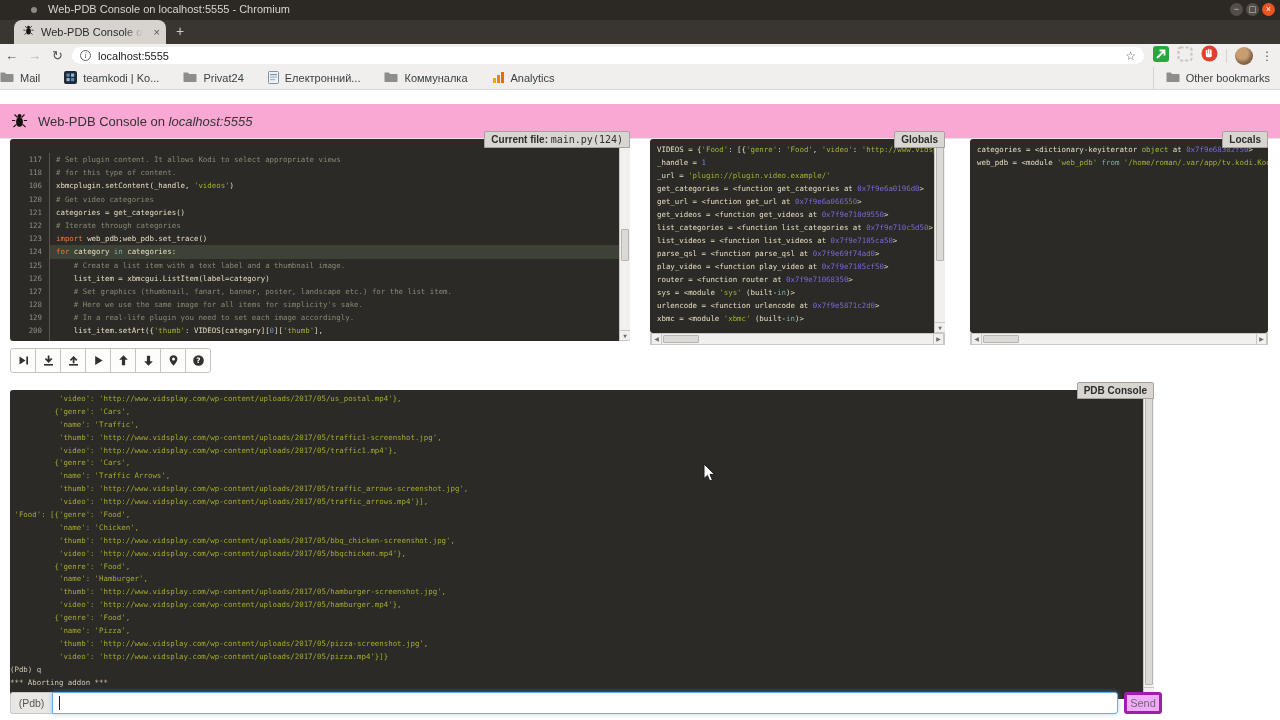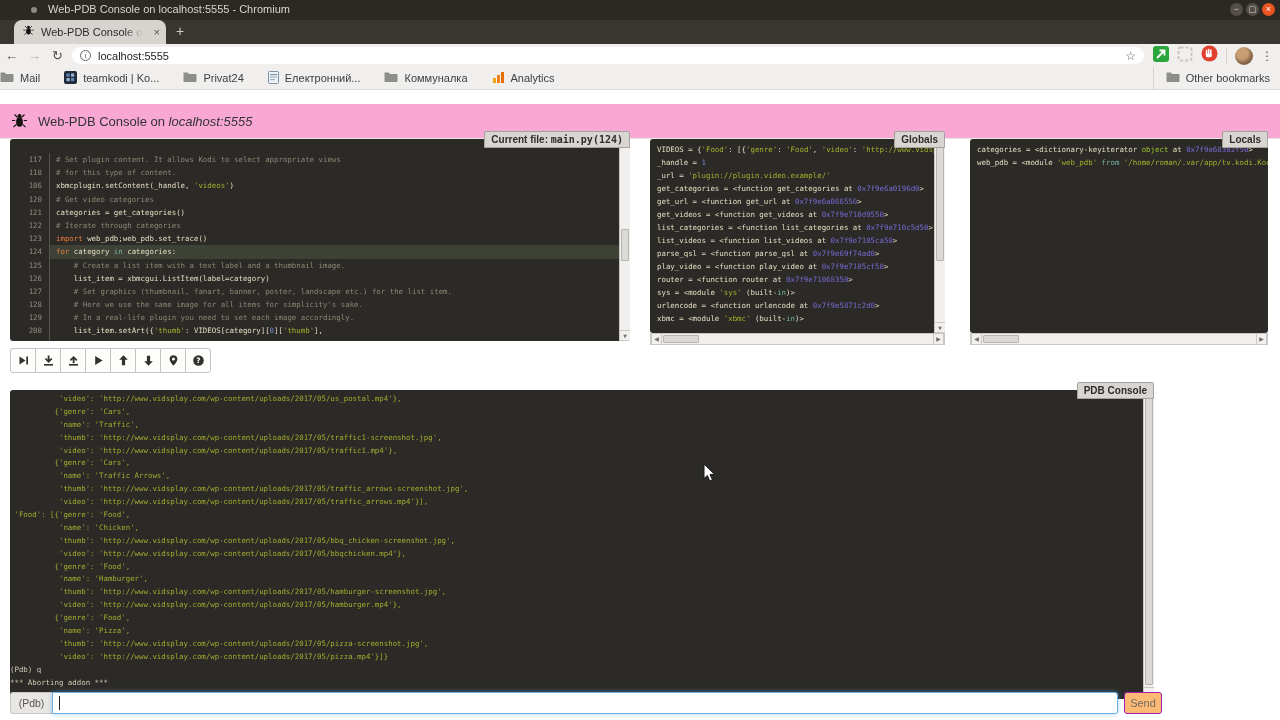--- a/index.html
+++ b/index.html
@@ -52,21 +52,21 @@
   .pageheader{position:absolute;left:0;top:104px;width:1280px;height:35px;background:#f9a8d4;
               border-bottom:1px solid #e8e6e2}
   .pageheader .bug{position:absolute;left:10px;top:8px}
   .ph-title{position:absolute;left:38px;top:10px;font-size:13px;color:#333}
   .ph-title .host{font-style:italic}
 
   .panel{position:absolute}
   .chip{position:absolute;top:0;right:0;height:17px;background:#d9d6d1;border:1px solid #a6a39e;
         border-radius:2px 2px 0 0;font-size:10px;font-weight:bold;color:#2d2d2d;
         padding:2px 6px 0 6px;z-index:2;white-space:nowrap}
-  .chip .mono{font-family:"DejaVu Sans Mono",monospace;font-weight:bold;font-size:10px}
+  .chip .mono{font-family:"DejaVu Sans Mono",monospace;font-weight:normal;font-size:10px}
   .pbody{position:absolute;left:0;right:0;top:8px;bottom:0;background:var(--panel_bg);
          border-radius:3px;overflow:hidden}
   .mono-area{font-family:"DejaVu Sans Mono",monospace;font-size:7.4px}
 
   
   .code-panel{left:10px;top:131px;width:620px;height:210px}
   .crow{display:flex;height:13.2px;line-height:13.2px;white-space:pre}
   .crow .ln{flex:0 0 40px;text-align:right;padding-right:7px;color:#918f82;border-right:1px solid #57544c}
   .crow .ctext{flex:1;padding-left:6px}
   .crow.cur .ctext{background:#3e4136}
@@ -109,21 +109,21 @@
   
   .prompt-row{position:absolute;left:10px;top:692px;width:1152px;height:22px;display:flex}
   .pdb-label{flex:0 0 42px;background:#e9e7e4;border:1px solid #c9c7c4;border-right:none;
              border-radius:3px 0 0 3px;color:#56544f;font-size:10.5px;display:flex;
              align-items:center;justify-content:center}
   .pdb-input-wrap{position:relative;flex:1}
   .pdb-input{width:100%;height:22px;border:1px solid #66afe9;border-radius:0 3px 3px 0;outline:none;
              box-shadow:0 0 5px rgba(102,175,233,.55);padding:0 6px;font-size:11px;
              font-family:"Liberation Sans",sans-serif}
   .caret{position:absolute;left:7px;top:4px;width:1px;height:14px;background:#222}
-  .send-btn{flex:0 0 38px;margin-left:6px;background:#fdba74;border:1px solid #a21caf;border-radius:3px;
+  .send-btn{flex:0 0 38px;margin-left:6px;background:#f0abfc;border:3px solid #a21caf;border-radius:3px;
             color:#6b6b68;font-size:11px;font-family:"Liberation Sans",sans-serif}
 
   .cursor{position:absolute;left:703px;top:463px;z-index:9;pointer-events:none}
 </style>
 </head>
 <body>
 
 <div class="screen">
 
   <div class="titlebar">

